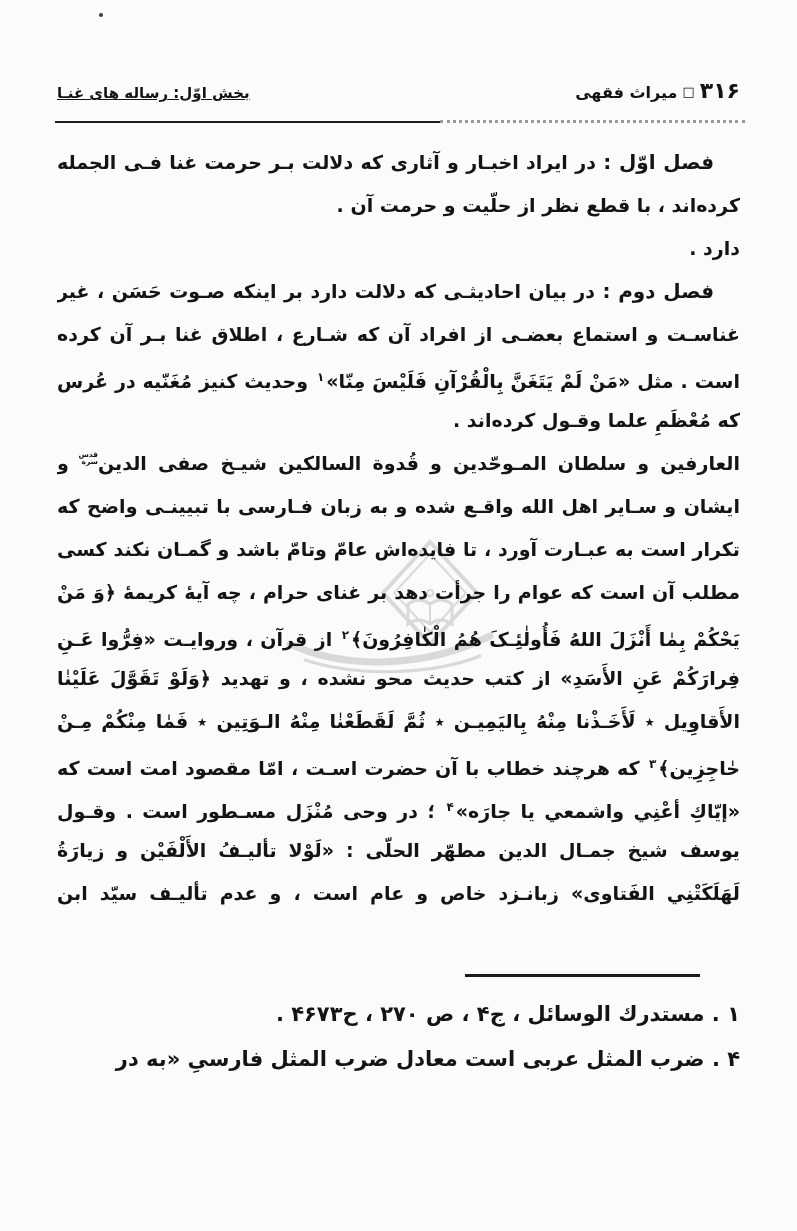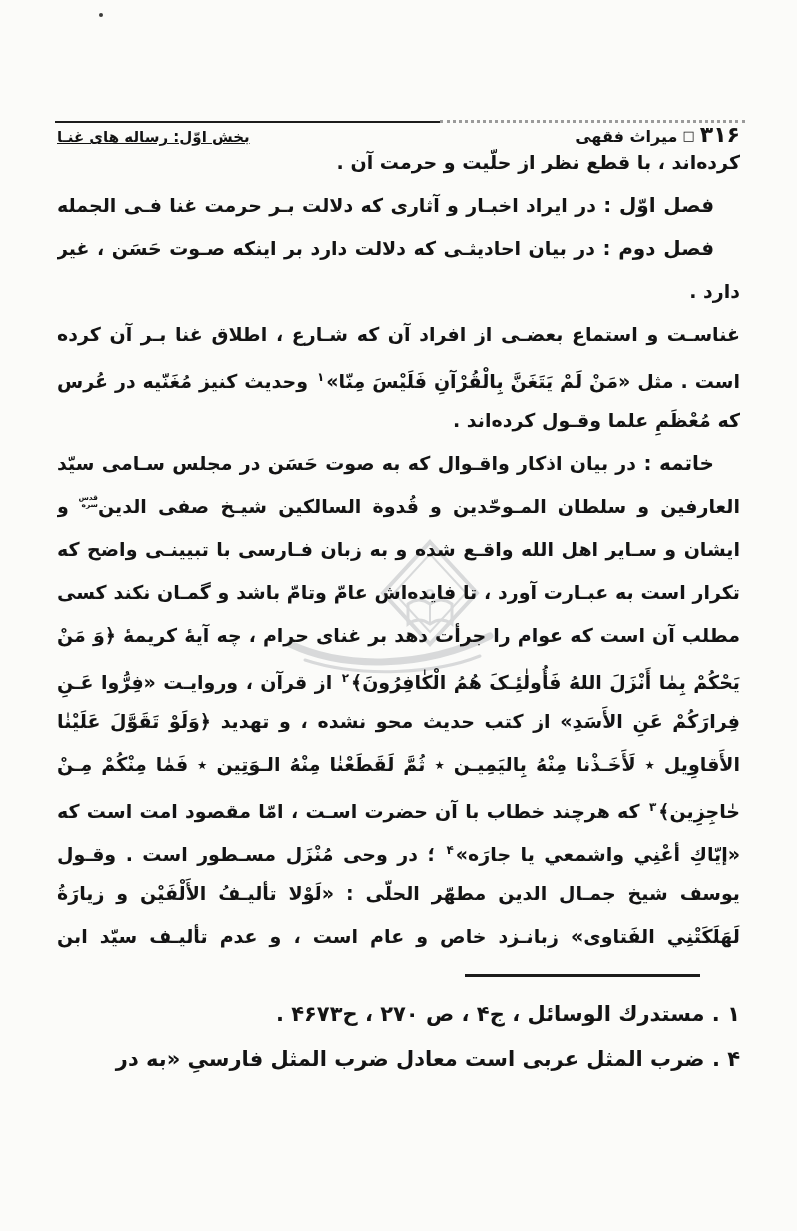--- a/index.html
+++ b/index.html
@@ -12,21 +12,21 @@
     direction:rtl;
     font-family:"DejaVu Sans", sans-serif;
     color:#141414;
   }
   
   .hdr{
     position:absolute;top:78px;left:57px;right:57px;
     display:flex;justify-content:space-between;align-items:baseline;
     font-weight:bold;
   }
-  .hdr-right{white-space:nowrap;margin-top:44px;}
+  .hdr-right{white-space:nowrap;}
   .pnum{font-size:22px;letter-spacing:1px;}
   .sq{font-size:13px;margin:0 5px;vertical-align:2px;}
   .btitle{font-size:16px;}
   .hdr-left{font-size:15px;padding-top:4px;text-decoration:underline;}
   .rule-solid{position:absolute;top:121px;left:55px;width:385px;height:2px;background:#1c1c1c;}
   .rule-dotted{position:absolute;top:120px;left:440px;width:305px;height:0;border-top:3px dotted #9a9a9a;}
   .artifact-dot{position:absolute;left:99px;top:13px;width:4px;height:4px;border-radius:50%;background:#3a3a3a;}
   
   .body-block{
     position:absolute;top:141px;right:57px;width:683px;
@@ -84,28 +84,27 @@
       <path d="M123,66 Q134,58 145,66 Q156,58 167,66 L167,86 Q156,78 145,86 Q134,78 123,86 Z" stroke-width="3"></path>
       <path d="M145,66 L145,86" stroke-width="2"></path>
       <path d="M5,106 C60,132 140,130 205,98" stroke-width="7" stroke-linecap="round"></path>
       <path d="M20,122 C75,140 150,136 195,118" stroke-width="3" stroke-linecap="round"></path>
       <circle cx="145" cy="55" r="3" stroke-width="2"></circle>
     </g>
   </svg>
 
   <div class="body-block">
 
-  <div class="line end"><span class="lead"></span><span>کرده‌اند ، با قطع نظر از حلّیت و حرمت آن .</span><span></span></div>
-      <div class="line indent"><span class="lead">فصل اوّل :</span><span> در ایراد اخبـار و آثاری که دلالت بـر حرمت غنا فـی الجمله</span><span></span></div>
+  <div class="line indent"><span class="lead">فصل اوّل :</span><span> در ایراد اخبـار و آثاری که دلالت بـر حرمت غنا فـی الجمله</span><span></span></div>
+      <div class="line end"><span class="lead"></span><span>کرده‌اند ، با قطع نظر از حلّیت و حرمت آن .</span><span></span></div>
+      <div class="line end"><span class="lead"></span><span>دارد .</span><span></span></div>
       <div class="line indent"><span class="lead">فصل دوم :</span><span> در بیان احادیثـی که دلالت دارد بر اینکه صـوت حَسَن ، غیر</span><span></span></div>
-      <div class="line end"><span class="lead"></span><span>دارد .</span><span></span></div>
       <div class="line"><span class="lead"></span><span>غناسـت و استماع بعضـی از افراد آن که شـارع ، اطلاق غنا بـر آن کرده جـایز</span><span></span></div>
       <div class="line"><span class="lead"></span><span>است . مثل «مَنْ لَمْ یَتَغَنَّ بِالْقُرْآنِ فَلَیْسَ مِنّا»</span><sup class="fnref">۱</sup><span> وحدیث کنیز مُغَنّیه در عُرس و حُدا</span></div>
       <div class="line end"><span class="lead"></span><span>که مُعْظَمِ علما وقـول کرده‌اند .</span><span></span></div>
-      <div class="line indent"><span class="lead">خاتمه :</span><span> در بیان اذکار واقـوال که به صوت حَسَن در مجلس سـامی سیّد</span><span></span></div>
       <div class="line"><span class="lead"></span><span>العارفین و سلطان المـوحّدین و قُدوة السالکین شیـخ صفی الدین</span><span class="hon">قدس سره</span><span> و تابعان</span></div>
       <div class="line"><span class="lead"></span><span>ایشان و سـایر اهل الله واقـع شده و به زبان فـارسی با تبیینـی واضح که مـوهم</span><span></span></div>
       <div class="line"><span class="lead"></span><span>تکرار است به عبـارت آورد ، تا فایده‌اش عامّ وتامّ باشد و گمـان نکند کسی که</span><span></span></div>
       <div class="line"><span class="lead"></span><span>مطلب آن است که عوام را جرأت دهد بر غنای حرام ، چه آیهٔ کریمهٔ ﴿وَ مَنْ لَمْ</span><span></span></div>
       <div class="line"><span class="lead"></span><span>یَحْکُمْ بِمٰا أَنْزَلَ اللهُ فَأُولٰئِـکَ هُمُ الْکٰافِرُونَ﴾</span><sup class="fnref">۲</sup><span> از قرآن ، وروایـت «فِرُّوا عَـنِ الفُتْیٰا</span></div>
       <div class="line"><span class="lead"></span><span>فِرارَکُمْ عَنِ الأَسَدِ» از کتب حدیث محو نشده ، و تهدید ﴿وَلَوْ تَقَوَّلَ عَلَیْنٰا بَعْضَ</span><span></span></div>
       <div class="line"><span class="lead"></span><span>الأَقاوِیل ٭ لَأَخَـذْنا مِنْهُ بِالیَمِیـن ٭ ثُمَّ لَقَطَعْنٰا مِنْهُ الـوَتِین ٭ فَمٰا مِنْکُمْ مِـنْ أَحَدٍ عَنْهُ</span><span></span></div>
       <div class="line"><span class="lead"></span><span>حٰاجِزِین﴾</span><sup class="fnref">۳</sup><span> که هرچند خطاب با آن حضرت اسـت ، امّا مقصود امت است که</span></div>
       <div class="line"><span class="lead"></span><span>«إیّاكِ أعْنِي واشمعي یا جارَه»</span><sup class="fnref">۴</sup><span> ؛ در وحی مُنْزَل مسـطور است . وقـول علّامه ابو</span></div>
       <div class="line"><span class="lead"></span><span>یوسف شیخ جمـال الدین مطهّر الحلّی : «لَوْلا تألیـفُ الأَلْفَیْن و زیارَةُ الْحُسَیْن</span><span></span></div>

